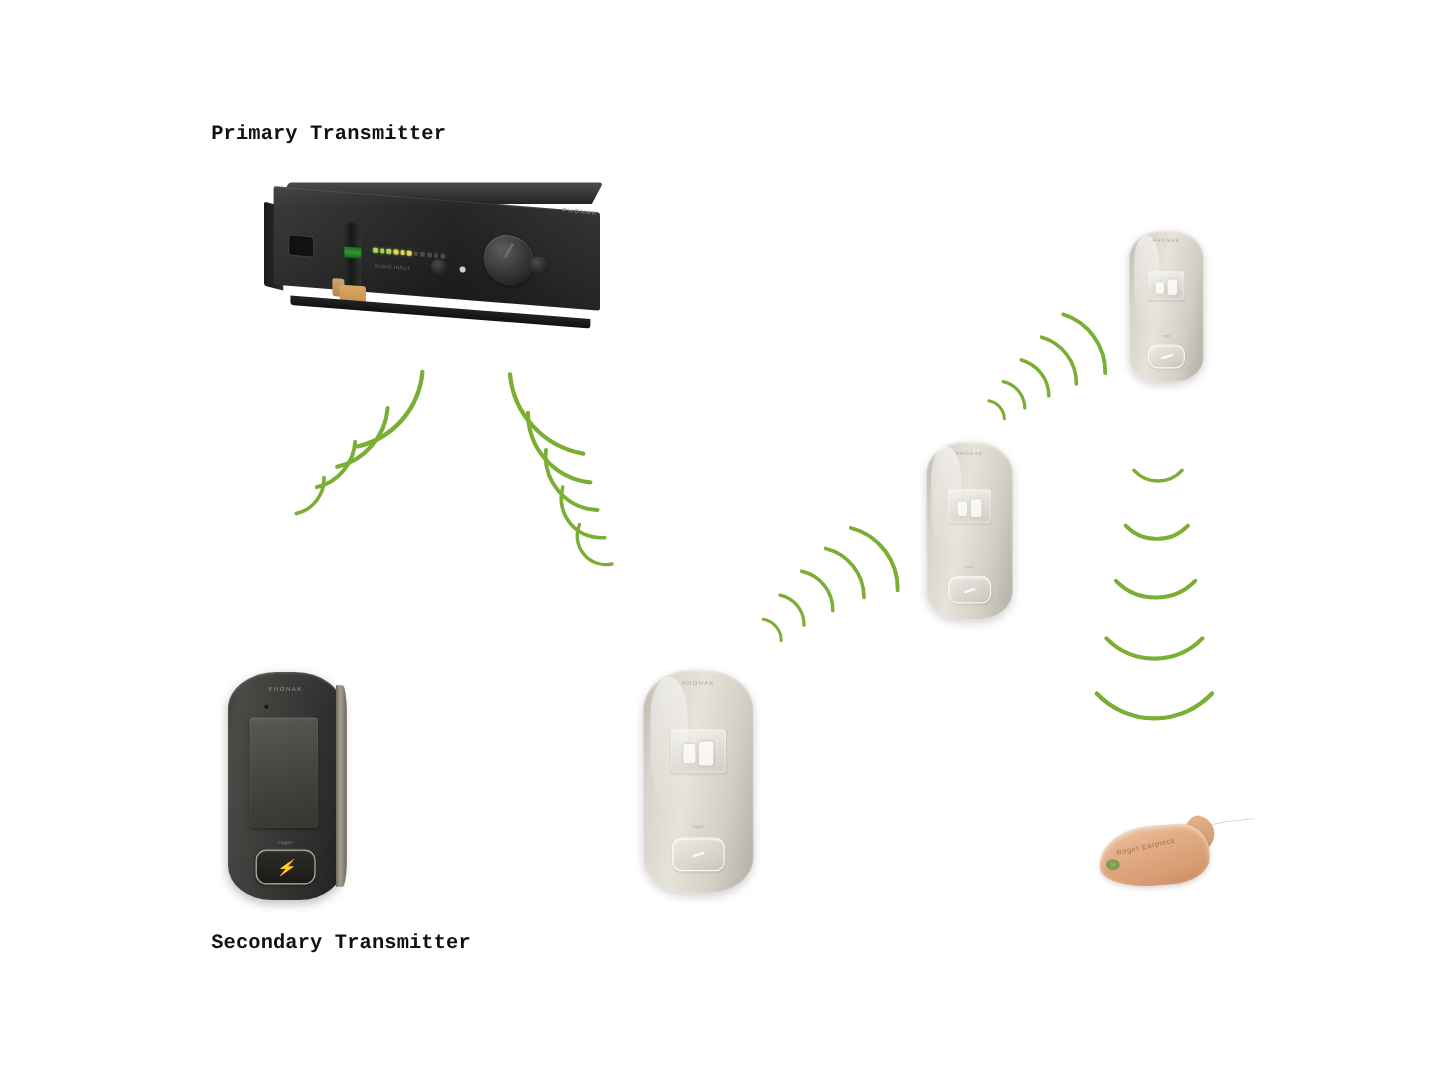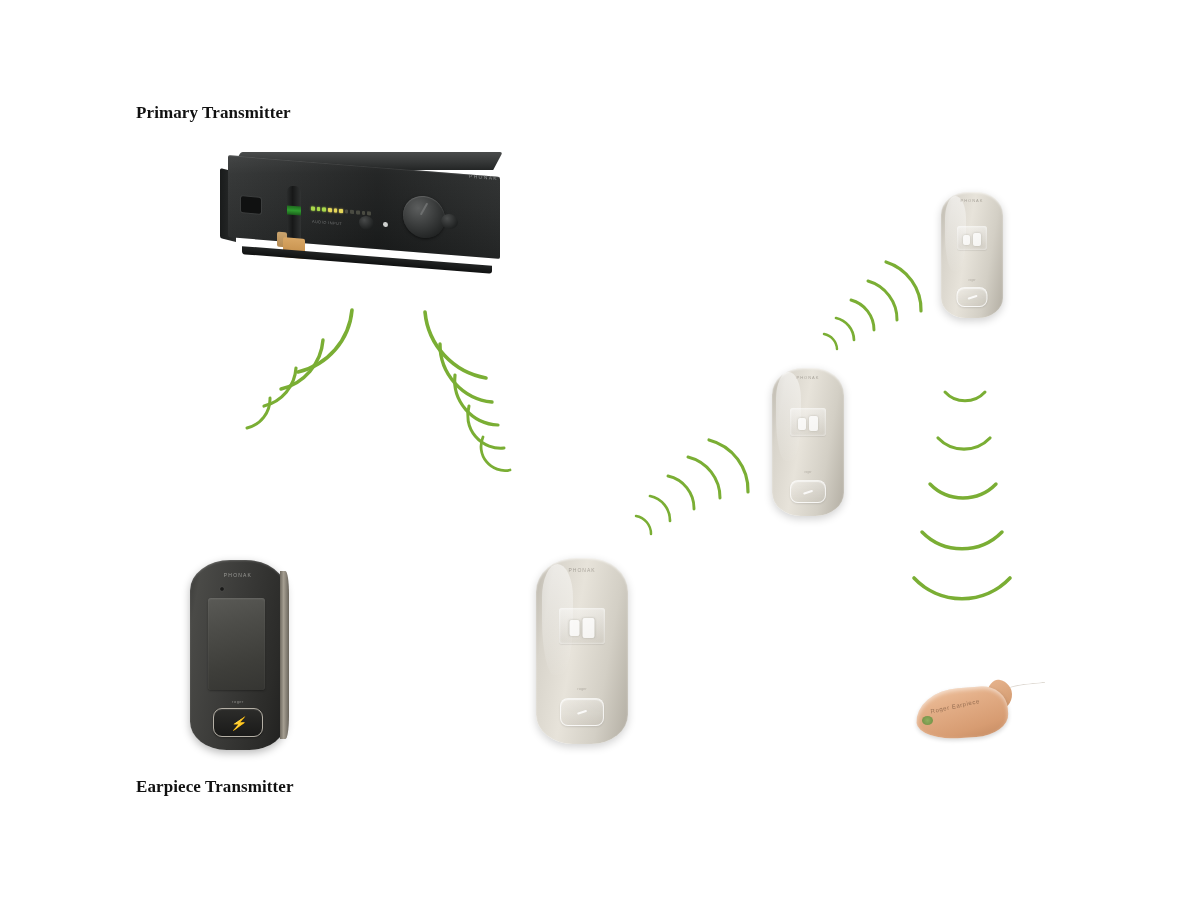--- a/index.html
+++ b/index.html
@@ -12,26 +12,27 @@
   }
   #canvas {
     position: relative;
     width: 1200px;
     height: 900px;
     background: #ffffff;
     overflow: hidden;
   }
   .lbl {
     position: absolute;
-    font-family: Liberation Serif, serif;
+    font-family: Liberation Mono, monospace;
     font-weight: bold;
     font-size: 17px;
     color: #111111;
     letter-spacing: 0.1px;
     white-space: nowrap;
+    margin-left: 40px;
   }
   #label-primary   { left: 136px; top: 103px; }
   #label-secondary { left: 136px; top: 777px; }
 
   .dev { position: absolute; }
 
   
   #primary-transmitter { left: 228px; top: 152px; width: 282px; height: 122px; }
   #primary-transmitter .pt-top {
     position:absolute; left: 8px; top: 0px; width: 262px; height: 18px;
@@ -287,21 +288,21 @@
   #signal-layer { position:absolute; left:0; top:0; width:1200px; height:900px; pointer-events:none; }
   #signal-layer path { fill:none; stroke-linecap: round; }
 </style>
 </head>
 <body>
 
 <div id="canvas">
 
   <div class="lbl" id="label-primary">Primary Transmitter</div>
 
-  <div class="lbl" id="label-secondary">Earpiece Transmitter</div>
+  <div class="lbl" id="label-secondary">Secondary Transmitter</div>
 
   <svg id="signal-layer" viewBox="0 0 1200 900" xmlns="http://www.w3.org/2000/svg">
 
     <g stroke="#7AAE34">
       <path d="M 352 310 A 70 70 0 0 1 298 372" stroke-width="3.6"></path>
       <path d="M 323 340 A 55 55 0 0 1 281 389" stroke-width="3.4"></path>
       <path d="M 296 368 A 42 42 0 0 1 264 406" stroke-width="3.2"></path>
       <path d="M 270 398 A 30 30 0 0 1 247 428" stroke-width="3.0"></path>
     </g>
 

